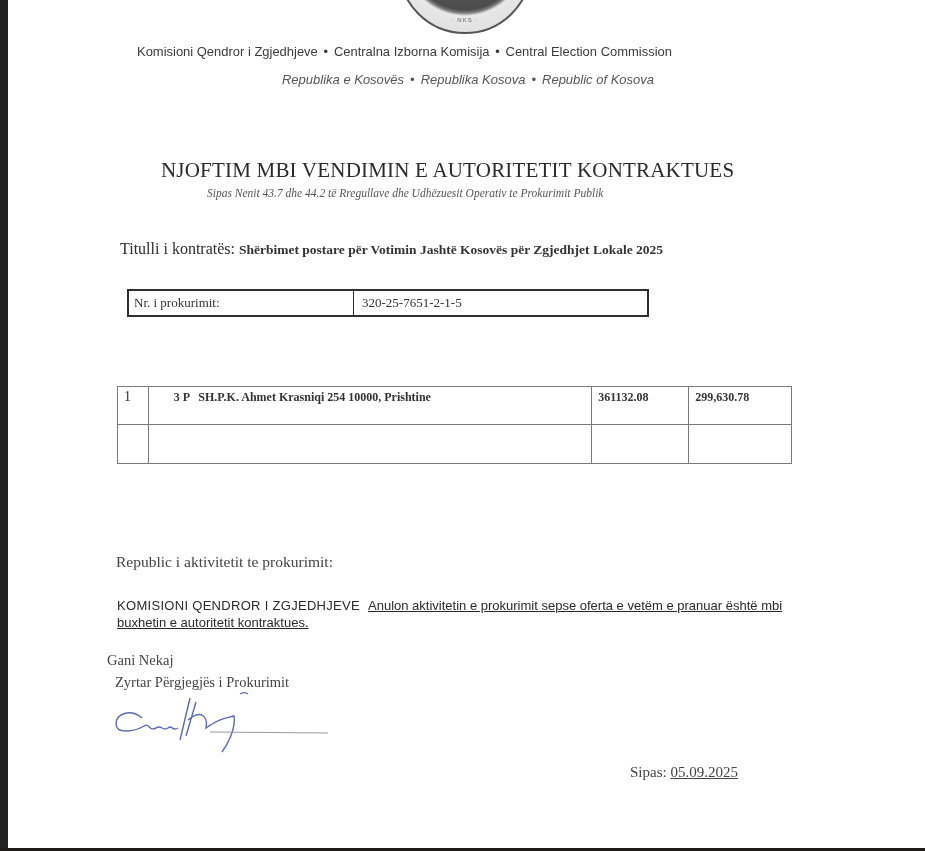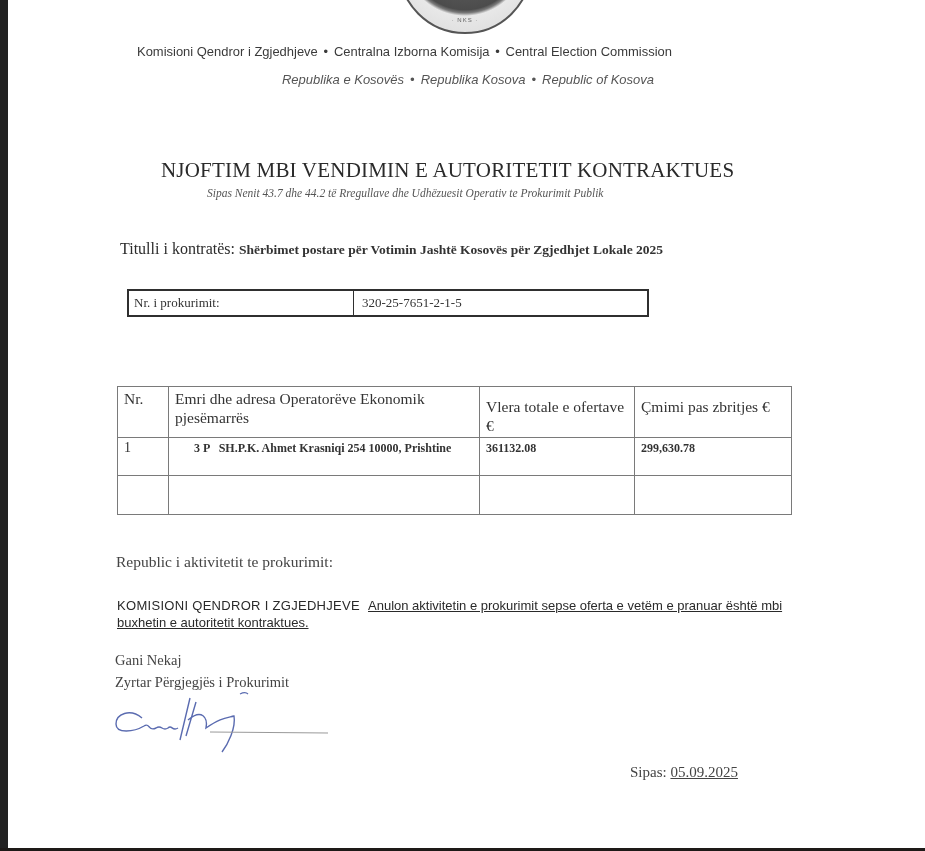--- a/index.html
+++ b/index.html
@@ -45,21 +45,21 @@
     .col-nr { width: 38px; }
     .col-name { width: 298px; }
     .col-total { width: 142px; }
     .offer-table th.col-total, .offer-table th.col-price { padding-top: 10px; height: 32px; }
 
     .result-label { position: absolute; left: 116px; top: 553px; font-size: 15.5px; color: #444; }
     .result-text { position: absolute; left: 117px; top: 597px; width: 700px; font-family: "Liberation Sans", sans-serif; font-size: 13px; color: #2a2a2a; line-height: 17px; }
     .result-text .org { font-weight: normal; letter-spacing: 0.3px; }
     .result-text .decision { text-decoration: underline; margin-left: 8px; }
 
-    .signer-name { position: absolute; left: 115px; top: 652px; font-size: 14.5px; color: #444; }
+    .signer-name { position: absolute; left: 107px; top: 652px; font-size: 14.5px; color: #444; }
     .signer-role { position: absolute; left: 115px; top: 674px; font-size: 14.5px; color: #444; }
     .signature { position: absolute; left: 110px; top: 688px; width: 230px; height: 70px; }
 
     .date { position: absolute; left: 630px; top: 764px; font-size: 15px; color: #444; }
     .date .date-val { text-decoration: underline; }
   </style>
 </head>
 <body>
 
 <div class="left-edge"></div>
@@ -87,26 +87,20 @@
   <tbody>
       <tr>
     <td class="k">Nr. i prokurimit:</td>
     <td class="v">320-25-7651-2-1-5</td>
   </tr>
 </tbody>
   </table>
 
 <table class="offer-table">
   <tbody>
-      <tr>
-    <th class="col-nr">Nr.</th>
-    <th class="col-name">Emri dhe adresa Operatorëve Ekonomik pjesëmarrës</th>
-    <th class="col-total">Vlera totale e ofertave €</th>
-    <th class="col-price">Çmimi pas zbritjes €</th>
-  </tr>
   <tr>
     <td style="font-weight:normal;font-size:14px;">1</td>
     <td style="white-space:pre-wrap;padding-left:25px;">3 P   SH.P.K. Ahmet Krasniqi 254 10000, Prishtine</td>
     <td>361132.08</td>
     <td>299,630.78</td>
   </tr>
   <tr class="empty">
     <td></td>
     <td></td>
     <td></td>

